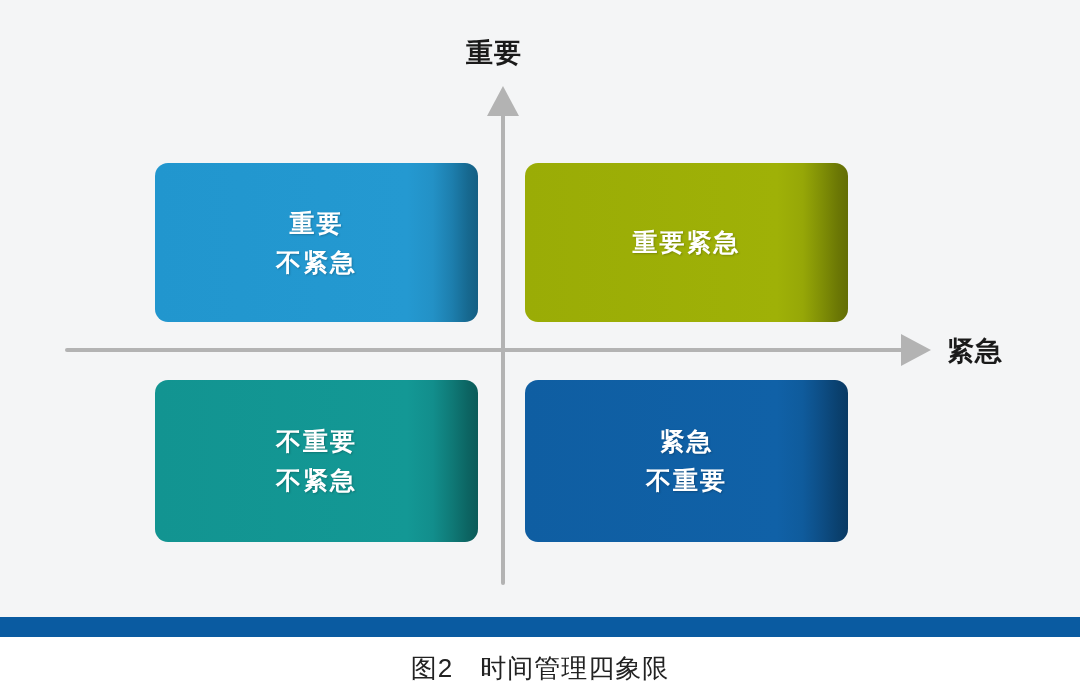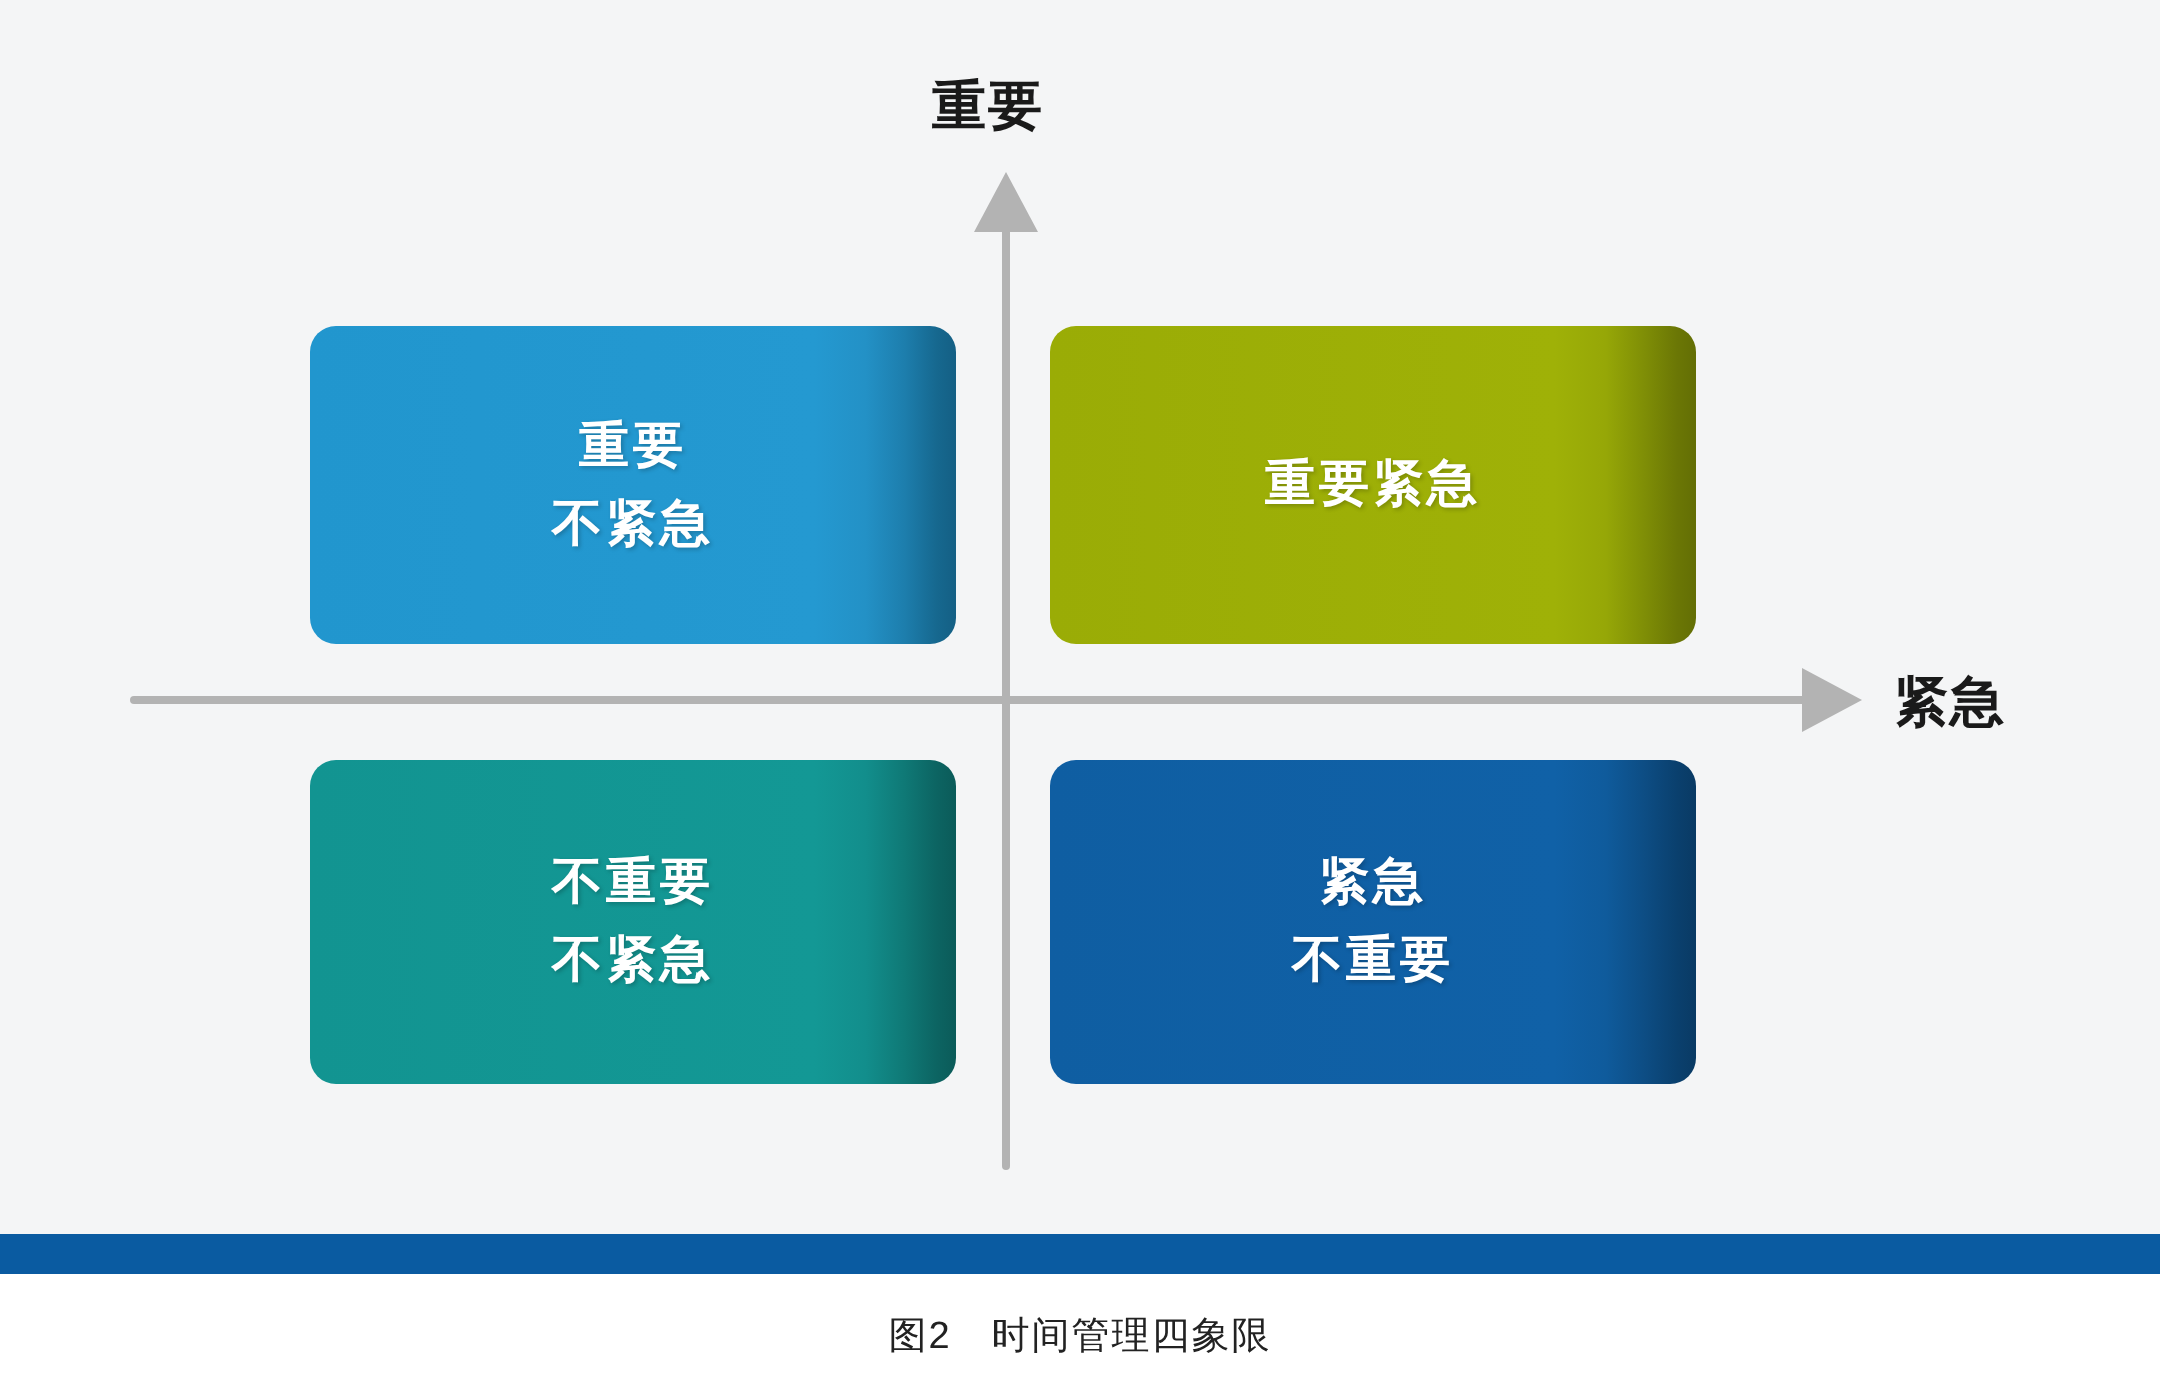--- a/index.html
+++ b/index.html
@@ -141,21 +141,21 @@
     left: 0;
     top: 637px;
     width: 1080px;
     height: 62px;
     background: #ffffff;
     display: flex;
     align-items: center;
     justify-content: center;
   }
   #figure-caption {
-    font-size: 19px;
+    font-size: 26px;
     color: #222222;
     letter-spacing: 1px;
     white-space: pre;
   }
 </style>
 </head>
 <body>
 
 <div id="diagram-canvas">
 

